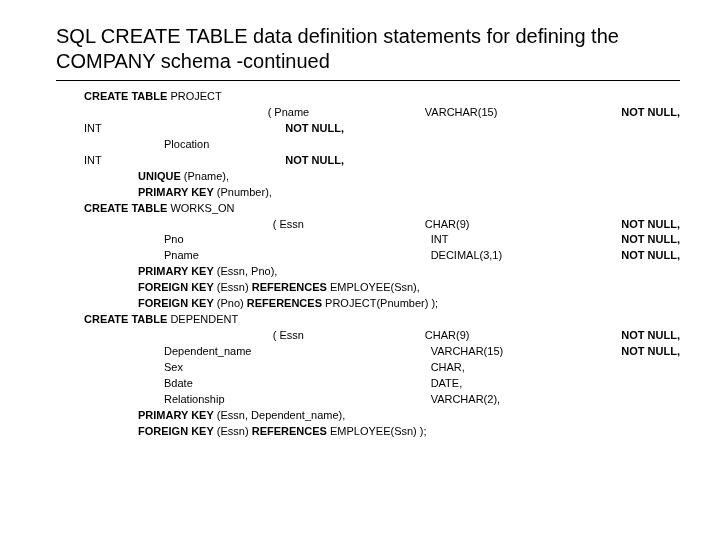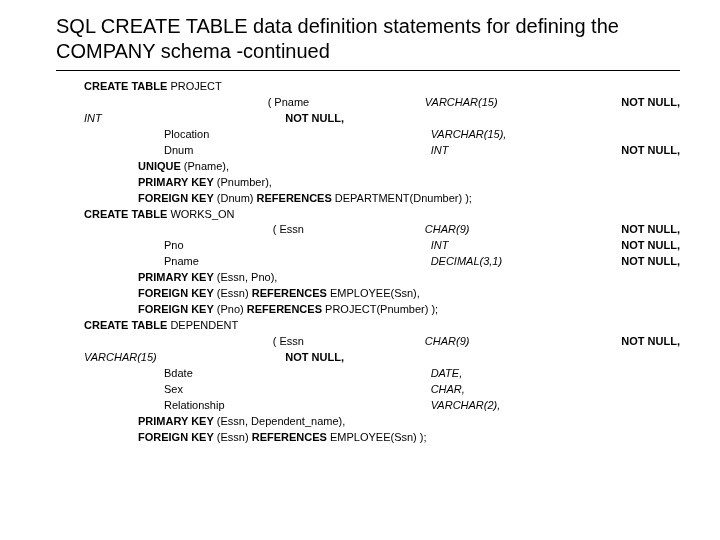--- a/index.html
+++ b/index.html
@@ -6,21 +6,21 @@
     margin: 0;
     padding: 0;
     width: 720px;
     height: 540px;
     background: #fff;
     font-family: Verdana, Geneva, sans-serif;
     color: #000;
     overflow: hidden;
   }
   .slide {
-    padding: 14px 40px 0 56px;
+    padding: 24px 40px 0 56px;
   }
   .title {
     font-size: 20px;
     font-weight: 400;
     line-height: 1.25;
     margin: 0 0 6px 0;
   }
   .rule {
     border: 0;
     border-top: 1px solid #000;
@@ -30,21 +30,21 @@
   .sql {
     font-family: "Trebuchet MS", Arial, sans-serif;
     font-size: 11px;
     line-height: 1.45;
     padding: 0 0 0 28px;
   }
   .row {
     display: flex;
   }
   .c1 { width: 278px; }
-  .c2 { width: 160px; font-style: italic; }
+  .c2 { width: 160px; }
   .c3 { width: 100px; text-align: right; }
   .b { font-weight: 700; }
   .ind1 { padding-left: 0; }
   .ind-paren { padding-left: 68px; text-align: center; }
   .ind-col { padding-left: 80px; }
   .ind-key { padding-left: 54px; }
 </style>
 </head>
 <body>
 
@@ -59,36 +59,31 @@
         <div class="c1 ind-paren">( Pname</div>
         <div class="c2">VARCHAR(15)</div>
         <div class="c3 b">NOT NULL,</div>
       </div>
       <div class="row">
         <div class="c2">INT</div>
         <div class="c3 b">NOT NULL,</div>
       </div>
       <div class="row">
         <div class="c1 ind-col">Plocation</div>
-        <div class="c2">VARCHAR(15),</div>
         <div class="c3 b"></div>
       </div>
       <div class="row">
-        <div class="c1 ind-col">Dnum</div>
         <div class="c2">INT</div>
         <div class="c3 b">NOT NULL,</div>
       </div>
       <div class="row">
         <div class="ind-key"><span class="b">UNIQUE</span> (Pname),</div>
       </div>
       <div class="row">
         <div class="ind-key"><span class="b">PRIMARY KEY</span> (Pnumber),</div>
-      </div>
-      <div class="row">
-        <div class="ind-key"><span class="b">FOREIGN KEY</span> (Dnum) <span class="b">REFERENCES</span> DEPARTMENT(Dnumber) );</div>
       </div>
       <div class="row">
         <div class="c1 ind1"><span class="b">CREATE TABLE</span> <span>WORKS_ON</span></div>
       </div>
       <div class="row">
         <div class="c1 ind-paren">( Essn</div>
         <div class="c2">CHAR(9)</div>
         <div class="c3 b">NOT NULL,</div>
       </div>
       <div class="row">
@@ -112,31 +107,32 @@
       </div>
       <div class="row">
         <div class="c1 ind1"><span class="b">CREATE TABLE</span> <span>DEPENDENT</span></div>
       </div>
       <div class="row">
         <div class="c1 ind-paren">( Essn</div>
         <div class="c2">CHAR(9)</div>
         <div class="c3 b">NOT NULL,</div>
       </div>
       <div class="row">
+        <div class="c1 ind-col">Dependent_name</div>
         <div class="c2">VARCHAR(15)</div>
         <div class="c3 b">NOT NULL,</div>
       </div>
       <div class="row">
-        <div class="c1 ind-col">Bdate</div>
-        <div class="c2">DATE,</div>
+        <div class="c1 ind-col">Sex</div>
+        <div class="c2">CHAR,</div>
         <div class="c3 b"></div>
       </div>
       <div class="row">
-        <div class="c1 ind-col">Sex</div>
-        <div class="c2">CHAR,</div>
+        <div class="c1 ind-col">Bdate</div>
+        <div class="c2">DATE,</div>
         <div class="c3 b"></div>
       </div>
       <div class="row">
         <div class="c1 ind-col">Relationship</div>
         <div class="c2">VARCHAR(2),</div>
         <div class="c3 b"></div>
       </div>
       <div class="row">
         <div class="ind-key"><span class="b">PRIMARY KEY</span> (Essn, Dependent_name),</div>
       </div>

